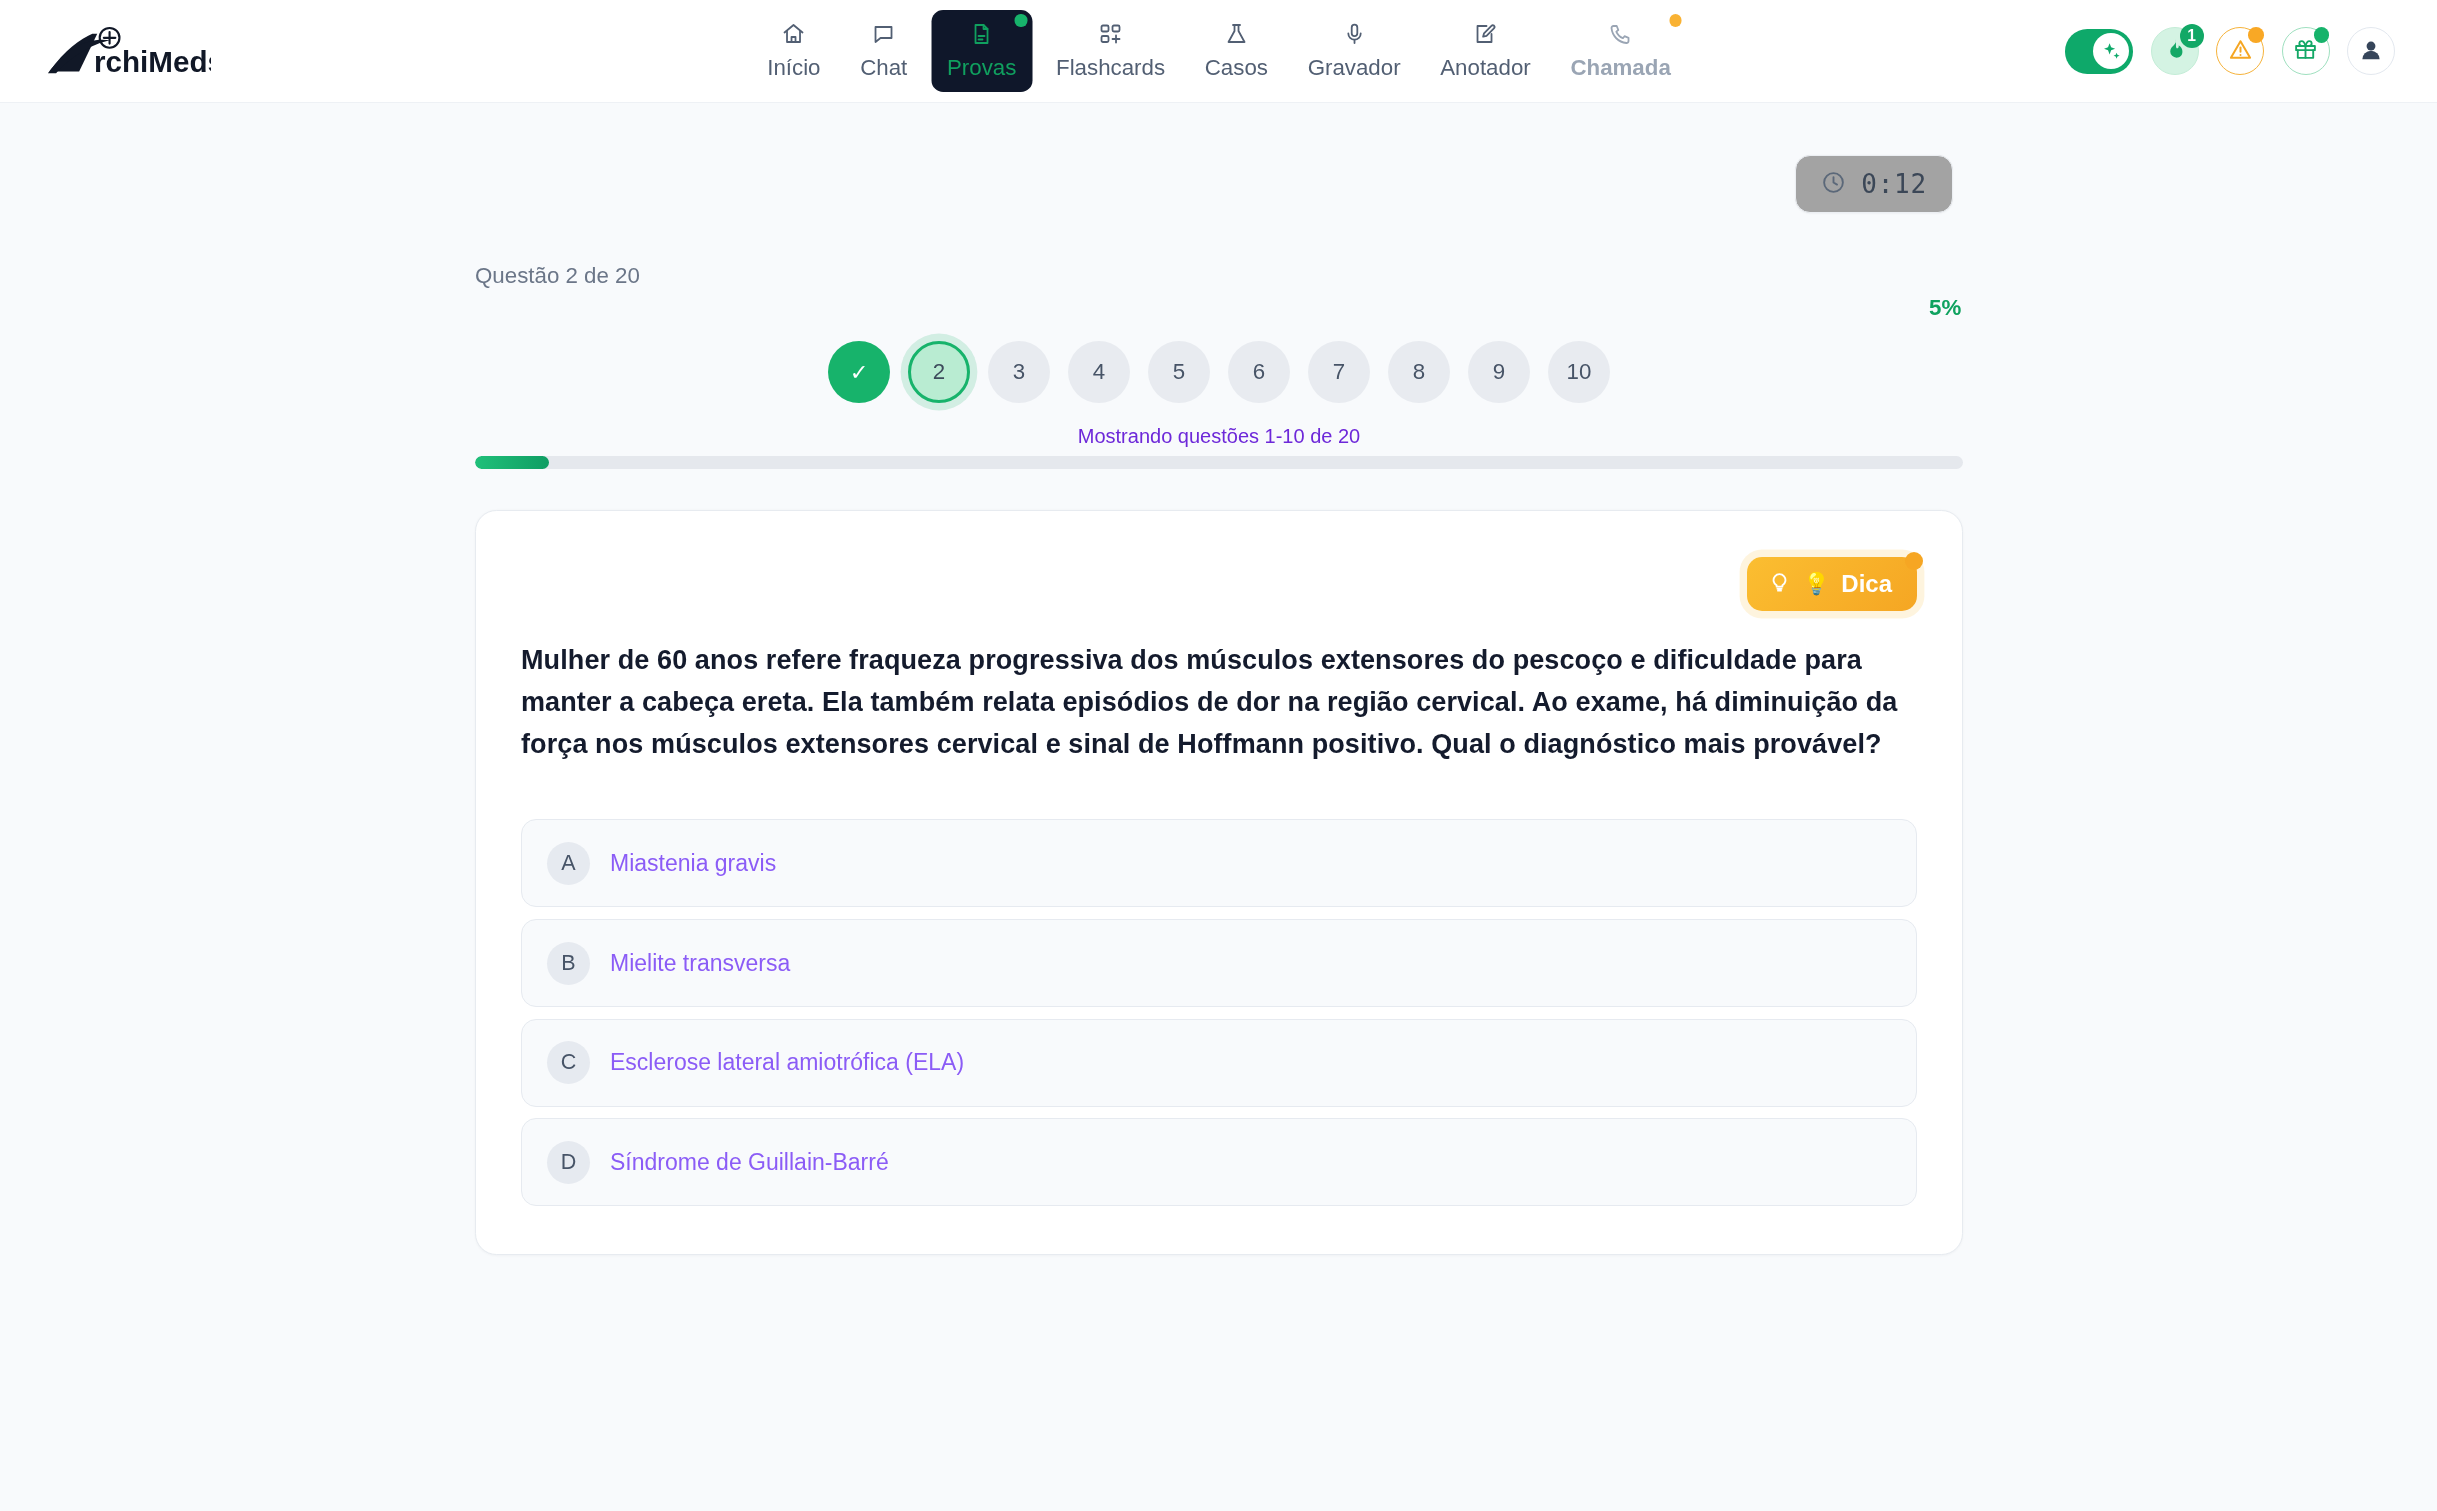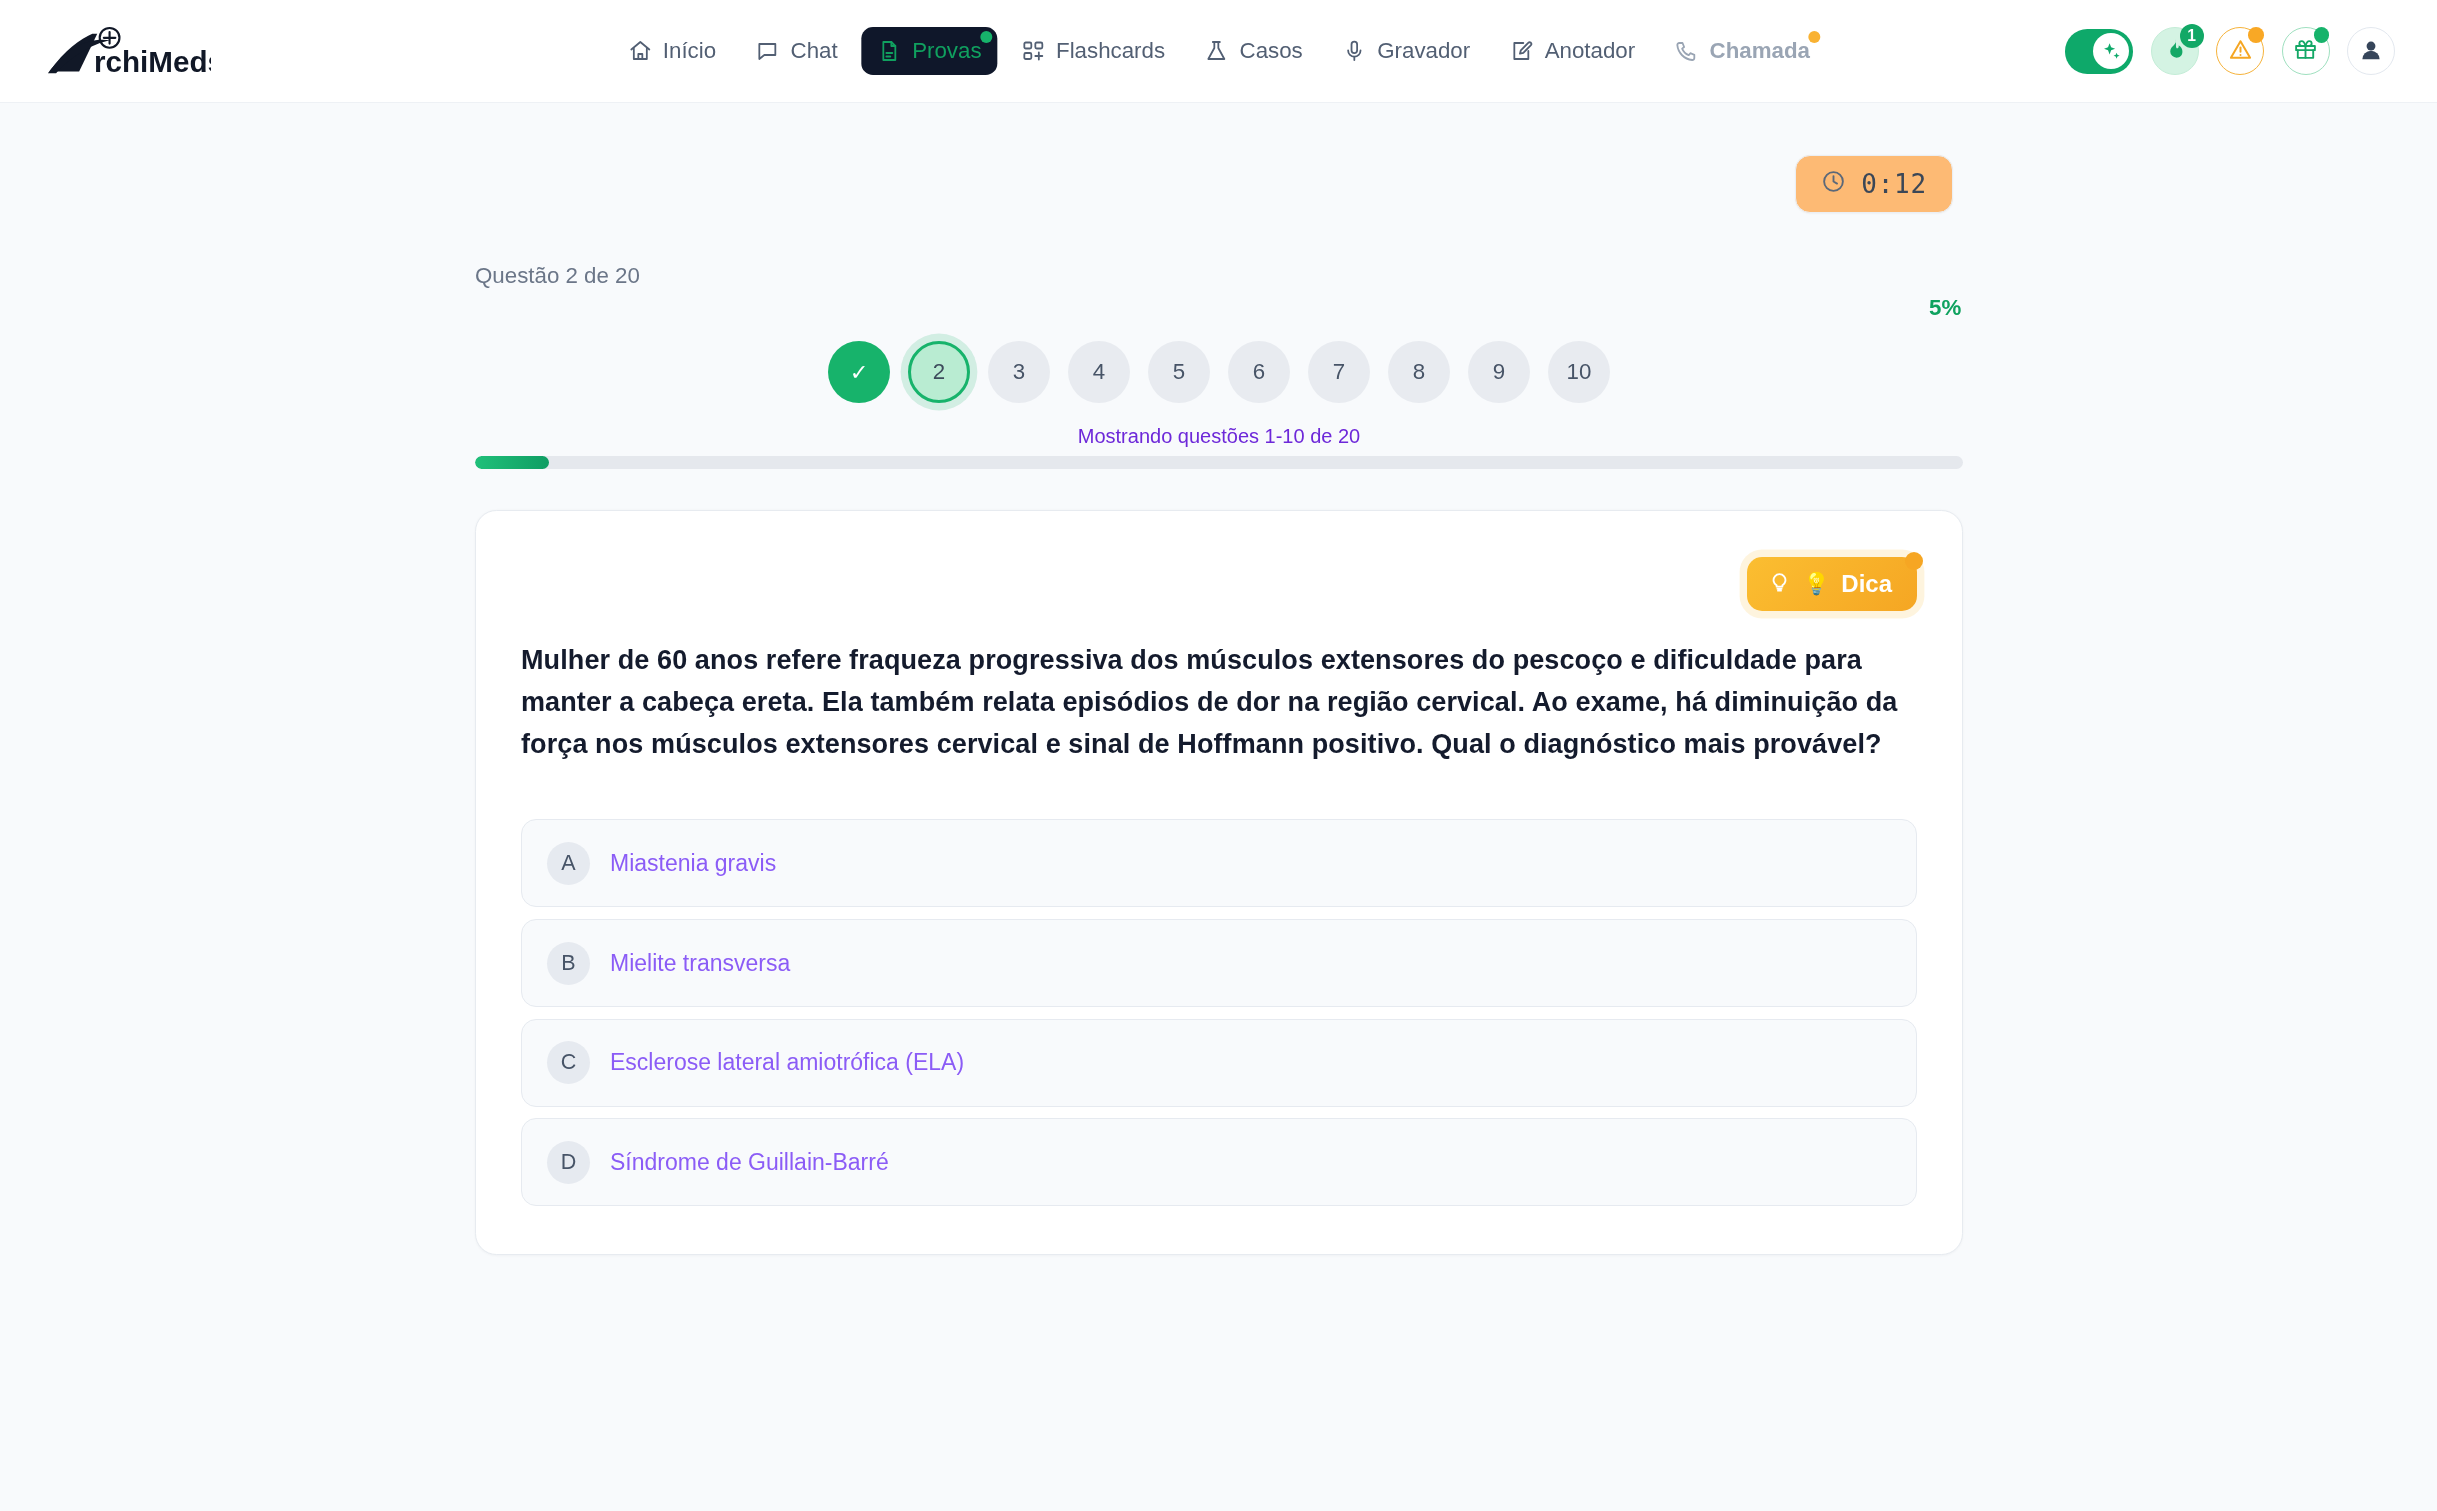--- a/index.html
+++ b/index.html
@@ -49,20 +49,21 @@
     align-items: center;
     gap: 10.8px;
     padding: 12.4px 15.7px;
     border-radius: 11.6px;
     color: #525f73;
     font-size: 22.3px;
     line-height: 1;
     white-space: nowrap;
     cursor: pointer;
     background: transparent;
+    flex-direction: column;
   }
   .nav-item .nav-ico { display: flex; align-items: center; }
   .nav-item.active {
     background: #0f172a;
     color: #10a05f;
   }
   .nav-item.disabled { color: #9aa5b4; cursor: default; font-weight: bold; }
 
   .nav-dot {
     position: absolute;
@@ -141,22 +142,23 @@
     width: 2438px;
   }
 
   .timer-row {
     display: flex;
     justify-content: flex-end;
     padding: 52px 485px 0 0;
   }
   .timer {
     display: flex;
+    align-items: center;
     gap: 15px;
-    background: #fdba74;
+    background: #a3a3a3;
     border: 0.8px solid #eceff3;
     border-radius: 15px;
     padding: 13.2px 25px;
     box-shadow: 0 0.8px 1.7px rgba(16,24,40,.04);
   }
   .timer-text {
     font-family: "DejaVu Sans Mono", monospace;
     font-size: 26px;
     color: #3b4757;
     letter-spacing: 0.8px;

